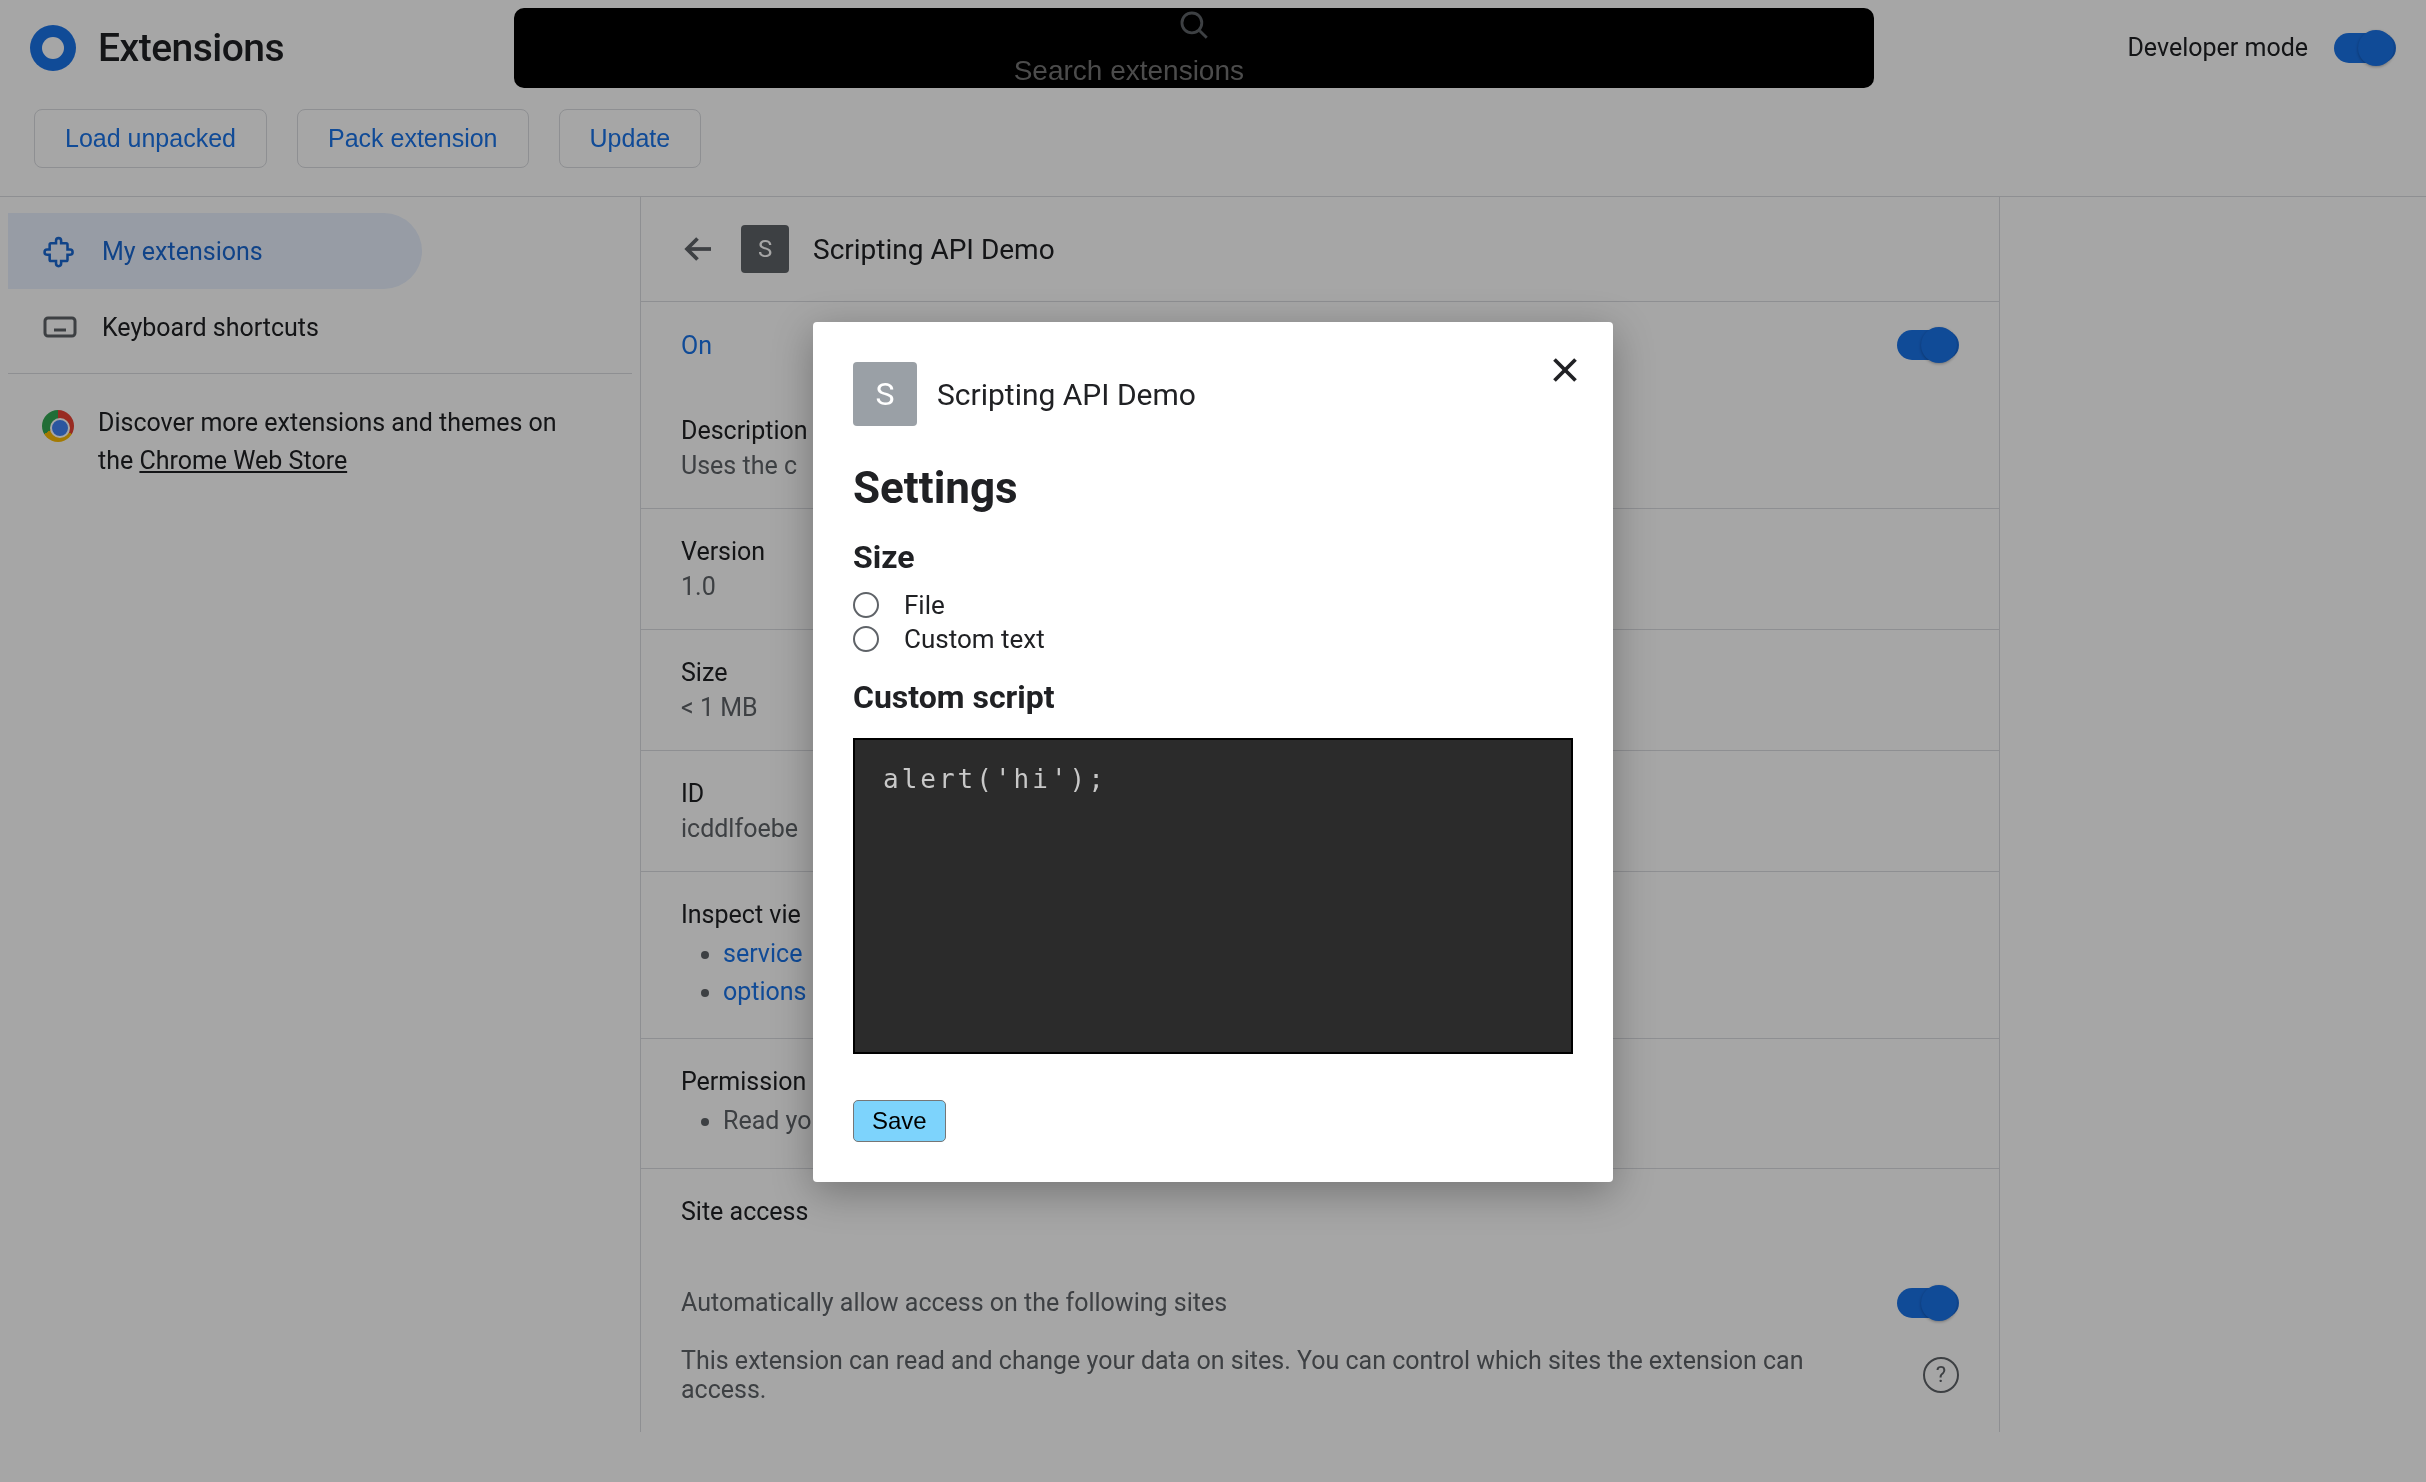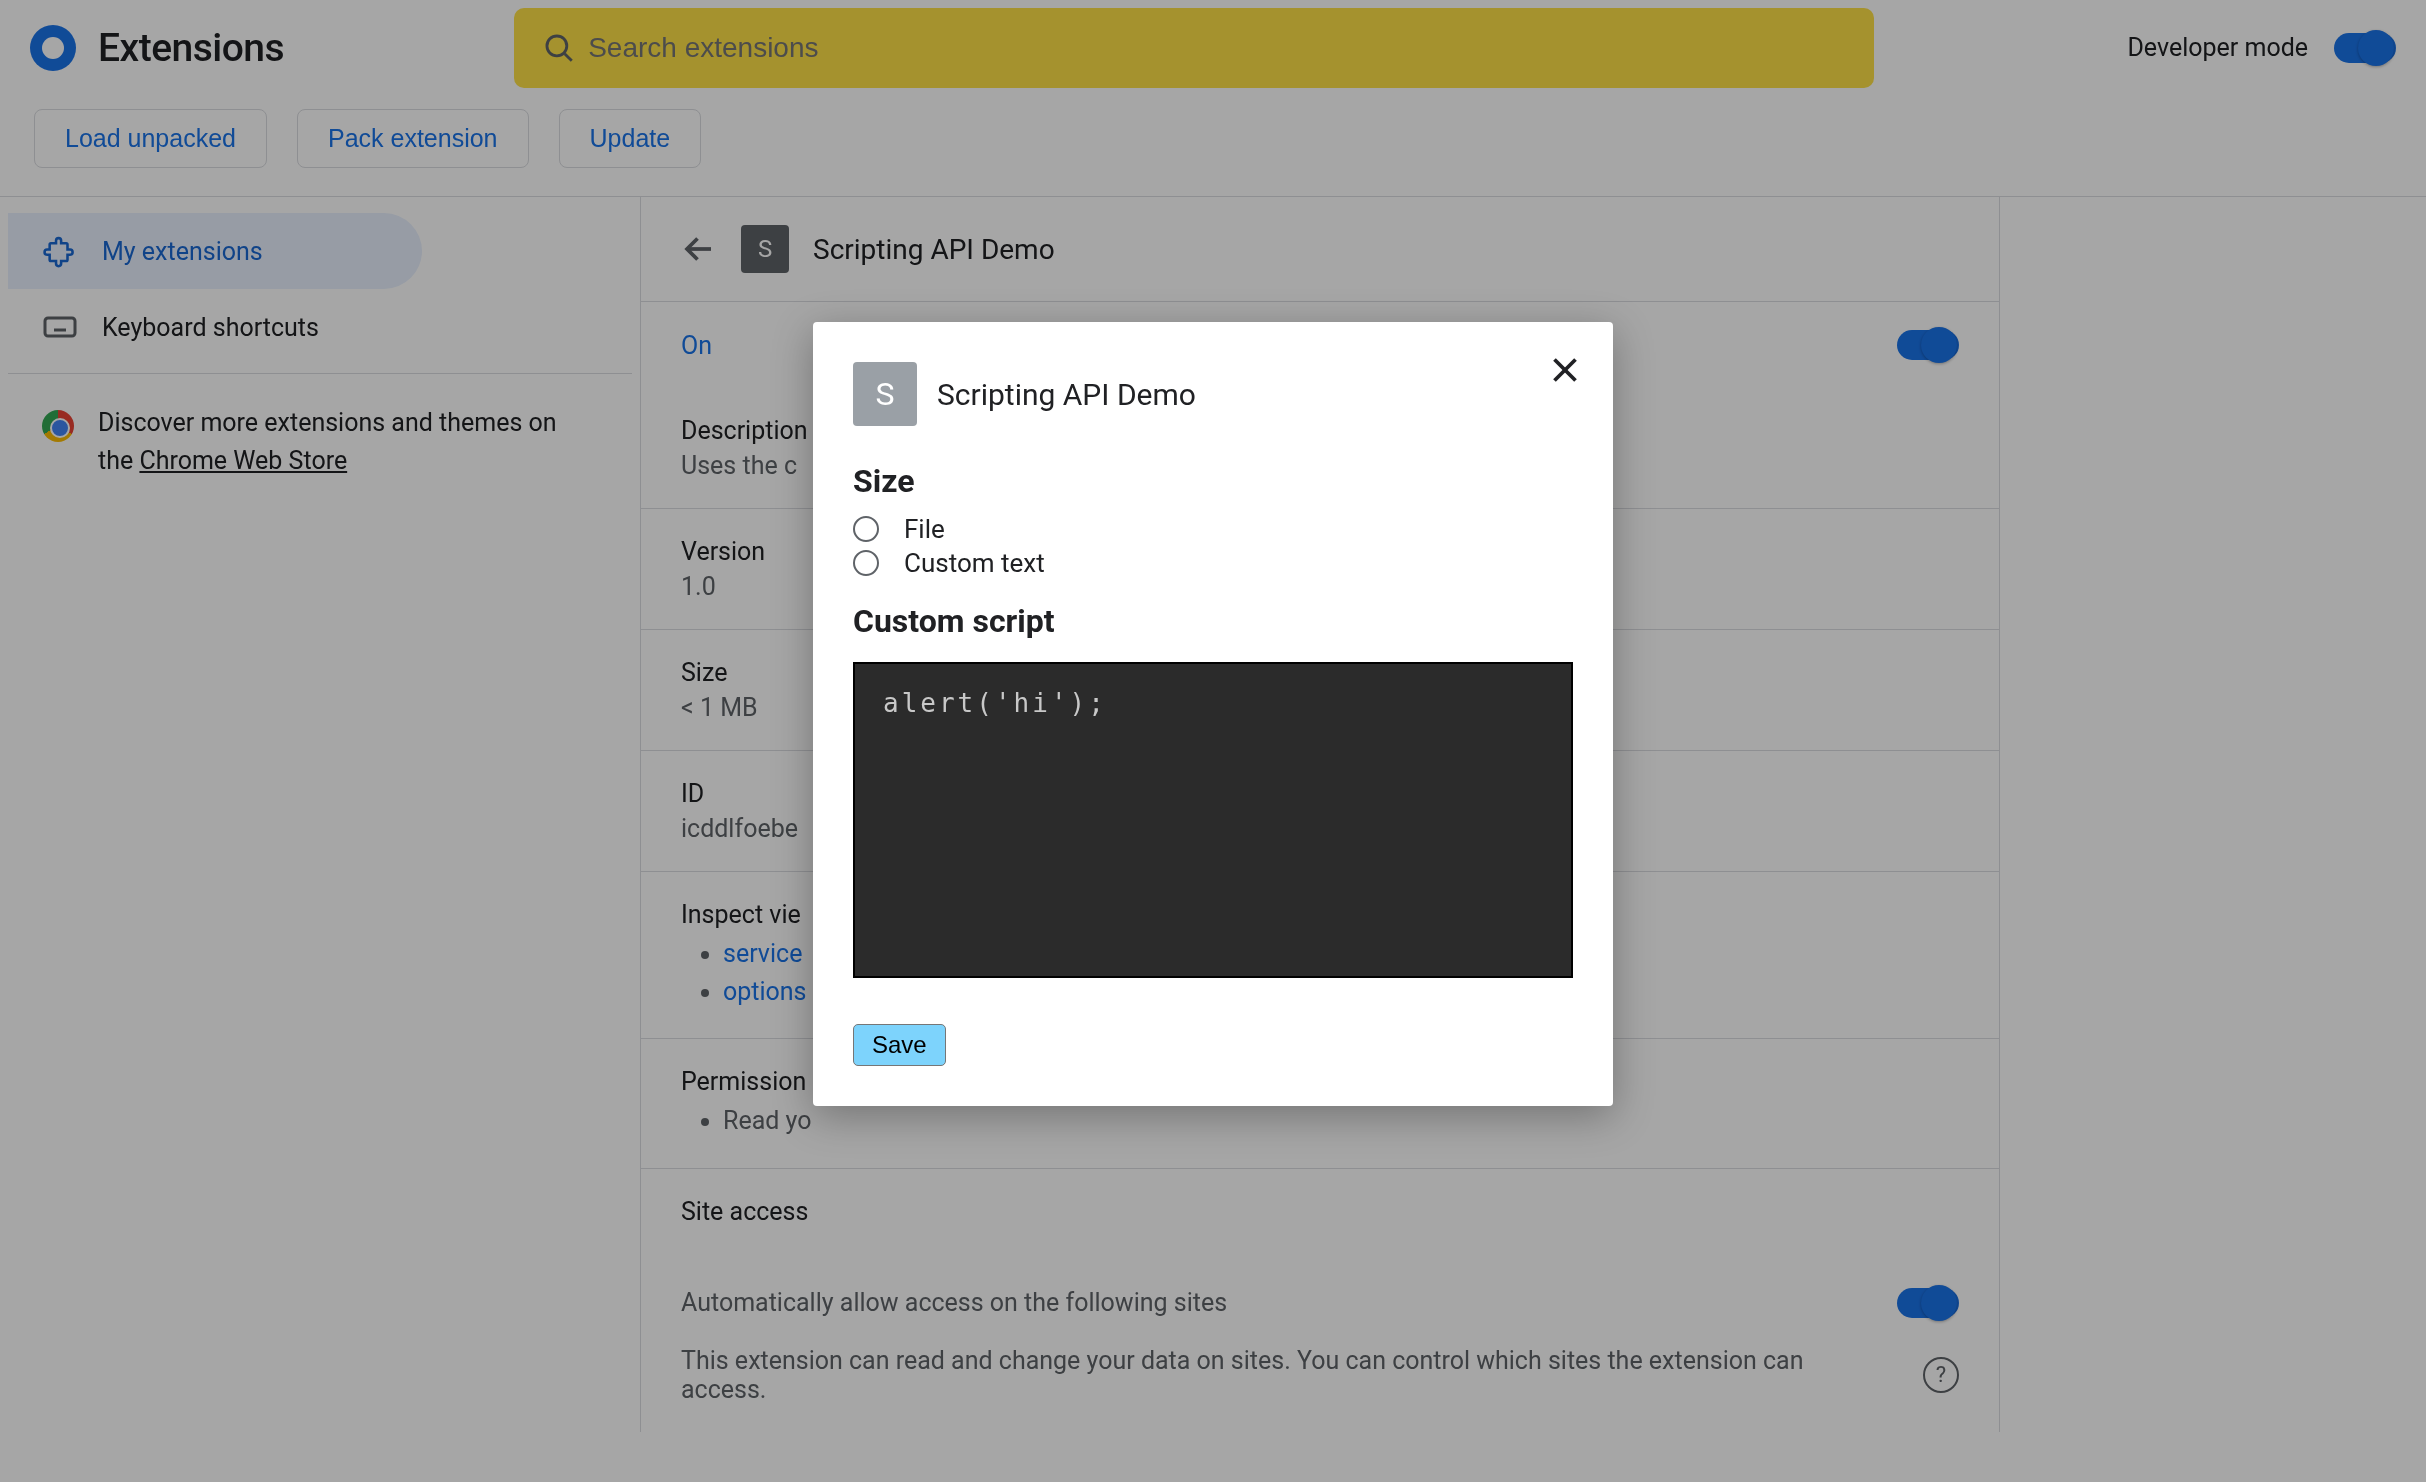--- a/index.html
+++ b/index.html
@@ -25,27 +25,28 @@
     position: relative;
   }
   .logo::after {
     content: ''; position: absolute; top: 12px; left: 12px;
     width: 22px; height: 22px; border-radius: 50%;
     background: #fff;
   }
   .title { font-size: 39px; font-weight: 500; letter-spacing: -0.5px; }
   .search-wrap {
     margin-left: 230px;
-    background: #fde047;
+    background: #000000;
     border-radius: 10px;
     height: 80px;
     width: 1360px;
     display: flex; align-items: center;
     padding: 0 28px;
     gap: 12px;
+    flex-direction: column;
   }
   .search-icon { width: 34px; height: 34px; color: #5f6368; }
   .search-input {
     border: none; background: transparent; outline: none;
     font-size: 28px; color: #5f6368; flex: 1;
   }
   .dev-mode {
     margin-left: auto;
     display: flex; align-items: center; gap: 26px;
     font-size: 25px; color: #202124;
@@ -323,20 +324,21 @@
 <div class="overlay">
   <div class="modal">
     <svg class="modal-close" viewBox="0 0 24 24" stroke="currentColor" stroke-width="2.5">
         <line x1="5" y1="5" x2="19" y2="19"></line>
         <line x1="19" y1="5" x2="5" y2="19"></line>
       </svg>
     <div class="modal-header">
       <div class="modal-ext-icon">S</div>
       <div class="modal-title">Scripting API Demo</div>
     </div>
+    <h1>Settings</h1>
     <h2>Size</h2>
     <div class="radio-row">
       <div class="radio"></div>
       <span>File</span>
     </div>
     <div class="radio-row" style="margin-bottom:24px;">
       <div class="radio"></div>
       <span>Custom text</span>
     </div>
     <h2>Custom script</h2>

